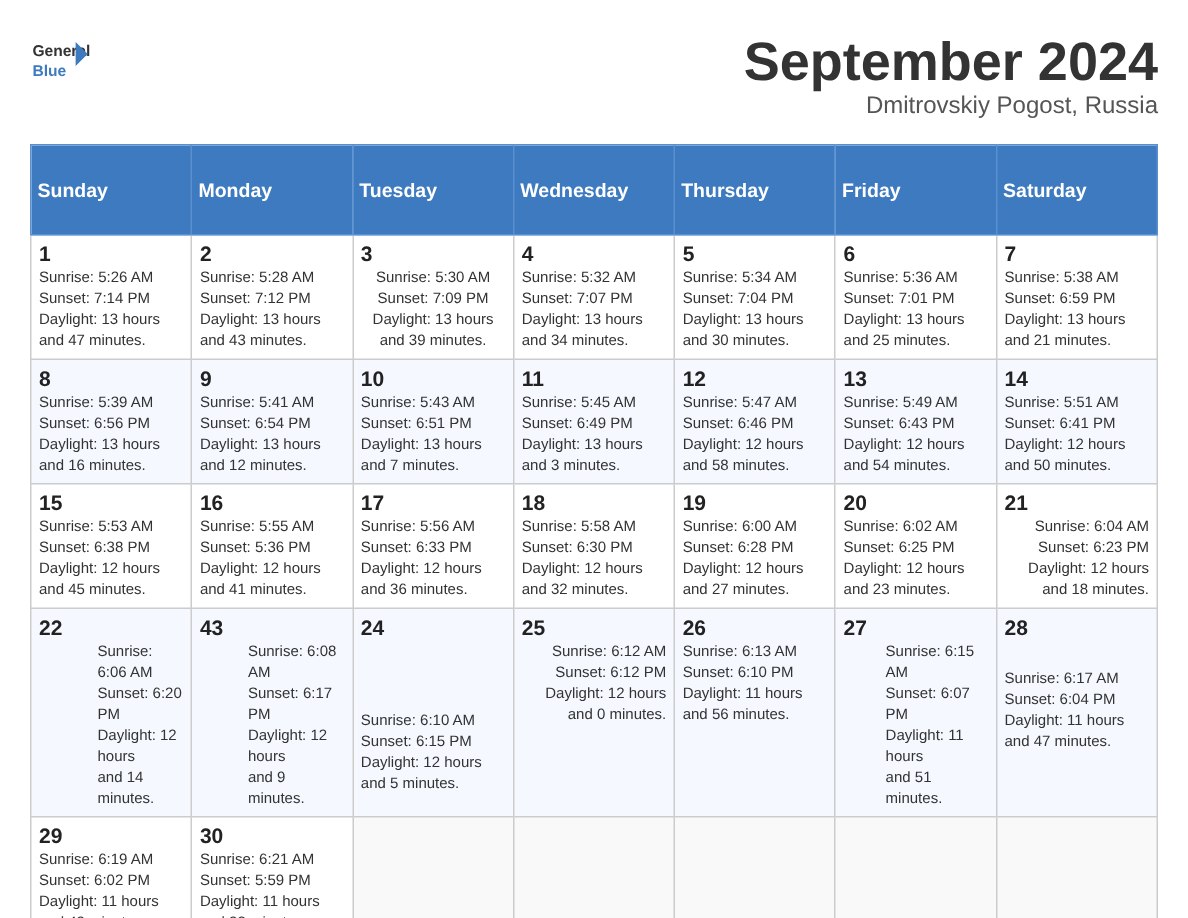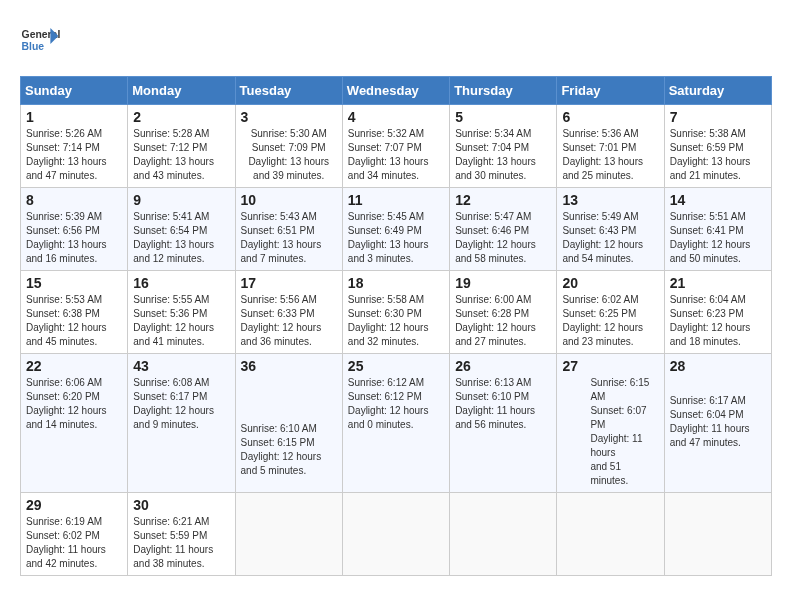--- a/index.html
+++ b/index.html
@@ -38,21 +38,21 @@
       color: #555;
     }
     .calendar {
       width: 100%;
       border-collapse: collapse;
       font-size: 11px;
     }
     .calendar thead tr th {
       background-color: #3d7abf;
       color: #fff;
-      padding: 6px 4px;
+      padding: 22px 4px;
       text-align: left;
       font-size: 13px;
       font-weight: bold;
       border: 1px solid #5a90cf;
     }
     .calendar tbody tr td {
       border: 1px solid #ccc;
       vertical-align: top;
       padding: 4px 5px;
       width: 107px;
@@ -83,20 +83,22 @@
 
 <div class="header">
   <div class="logo">
     <svg class="logo-icon" viewBox="0 0 50 50">
       <text x="2" y="22" font-size="13" font-weight="bold" fill="#333" font-family="Arial">General</text>
       <text x="2" y="38" font-size="13" font-weight="bold" fill="#3d7abf" font-family="Arial">Blue</text>
       <polygon points="38,10 48,20 38,30" fill="#3d7abf"></polygon>
     </svg>
   </div>
   <div class="title-block">
+    <div class="month-title">September 2024</div>
+    <div class="location-title">Dmitrovskiy Pogost, Russia</div>
   </div>
 </div>
 
 <table class="calendar">
   <thead>
     <tr id="weekday-header">
         <th>Sunday</th>
         <th>Monday</th>
         <th>Tuesday</th>
         <th>Wednesday</th>
@@ -246,51 +248,51 @@
         </td>
         <td>
           <span class="day-number">20</span>
           <div class="day-info" style="white-space: pre-line;">Sunrise: 6:02 AM
 Sunset: 6:25 PM
 Daylight: 12 hours
 and 23 minutes.</div>
         </td>
         <td>
           <span class="day-number">21</span>
-          <div class="day-info" style="white-space: pre-line;">Sunrise: 6:04 AM
+          <div class="day-info" style="white-space: pre-line; text-align: right;">Sunrise: 6:04 AM
 Sunset: 6:23 PM
 Daylight: 12 hours
 and 18 minutes.</div>
         </td>
       </tr>
       <tr>
         <td>
           <span class="day-number">22</span>
-          <div class="day-info" style="white-space: pre-line;">Sunrise: 6:06 AM
+          <div class="day-info" style="white-space: pre-line; margin-left: 39px;">Sunrise: 6:06 AM
 Sunset: 6:20 PM
 Daylight: 12 hours
 and 14 minutes.</div>
         </td>
         <td>
           <span class="day-number">43</span>
-          <div class="day-info" style="white-space: pre-line;">Sunrise: 6:08 AM
+          <div class="day-info" style="white-space: pre-line; margin-left: 32px;">Sunrise: 6:08 AM
 Sunset: 6:17 PM
 Daylight: 12 hours
 and 9 minutes.</div>
         </td>
         <td>
-          <span class="day-number">36</span>
+          <span class="day-number">24</span>
           <div class="day-info" style="white-space: pre-line; margin-top: 48px;">Sunrise: 6:10 AM
 Sunset: 6:15 PM
 Daylight: 12 hours
 and 5 minutes.</div>
         </td>
         <td>
           <span class="day-number">25</span>
-          <div class="day-info" style="white-space: pre-line;">Sunrise: 6:12 AM
+          <div class="day-info" style="white-space: pre-line; text-align: right;">Sunrise: 6:12 AM
 Sunset: 6:12 PM
 Daylight: 12 hours
 and 0 minutes.</div>
         </td>
         <td>
           <span class="day-number">26</span>
           <div class="day-info" style="white-space: pre-line;">Sunrise: 6:13 AM
 Sunset: 6:10 PM
 Daylight: 11 hours
 and 56 minutes.</div>

